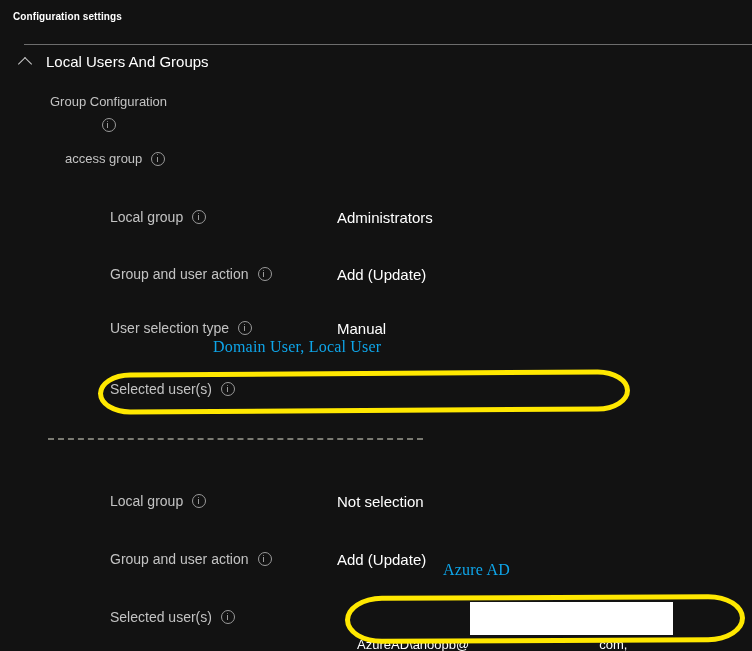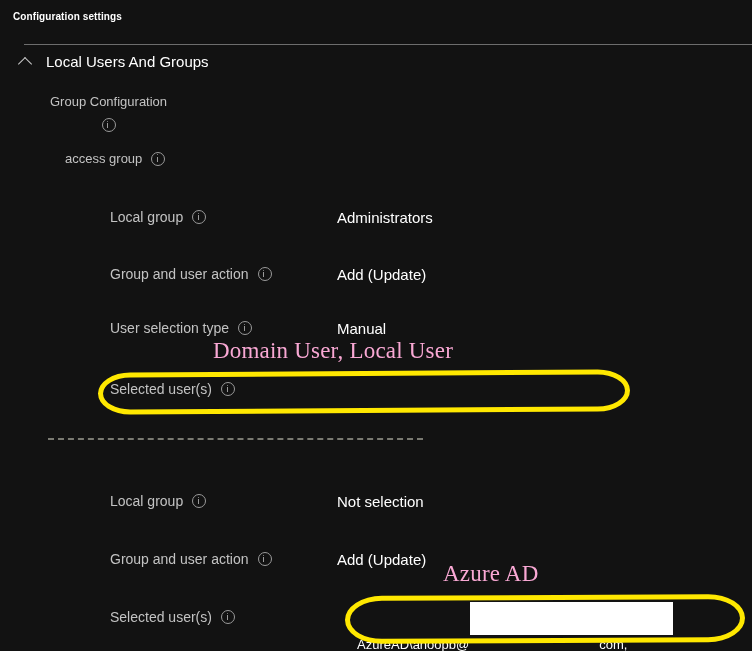--- a/index.html
+++ b/index.html
@@ -148,22 +148,22 @@
     top: 438px;
     width: 375px;
     height: 0;
     border-top: 2px dashed #7a7a72;
   }
 
   
   .annot-text {
     position: absolute;
     font-family: "Liberation Serif", serif;
-    color: #f9a8d4;
-    font-size: 23px;
+    color: #0ea5e9;
+    font-size: 16px;
     white-space: nowrap;
     letter-spacing: .2px;
   }
   .annot-circle {
     position: absolute;
     border: 5px solid #ffe800;
     border-radius: 40px / 26px;
     box-sizing: border-box;
     pointer-events: none;
   }

